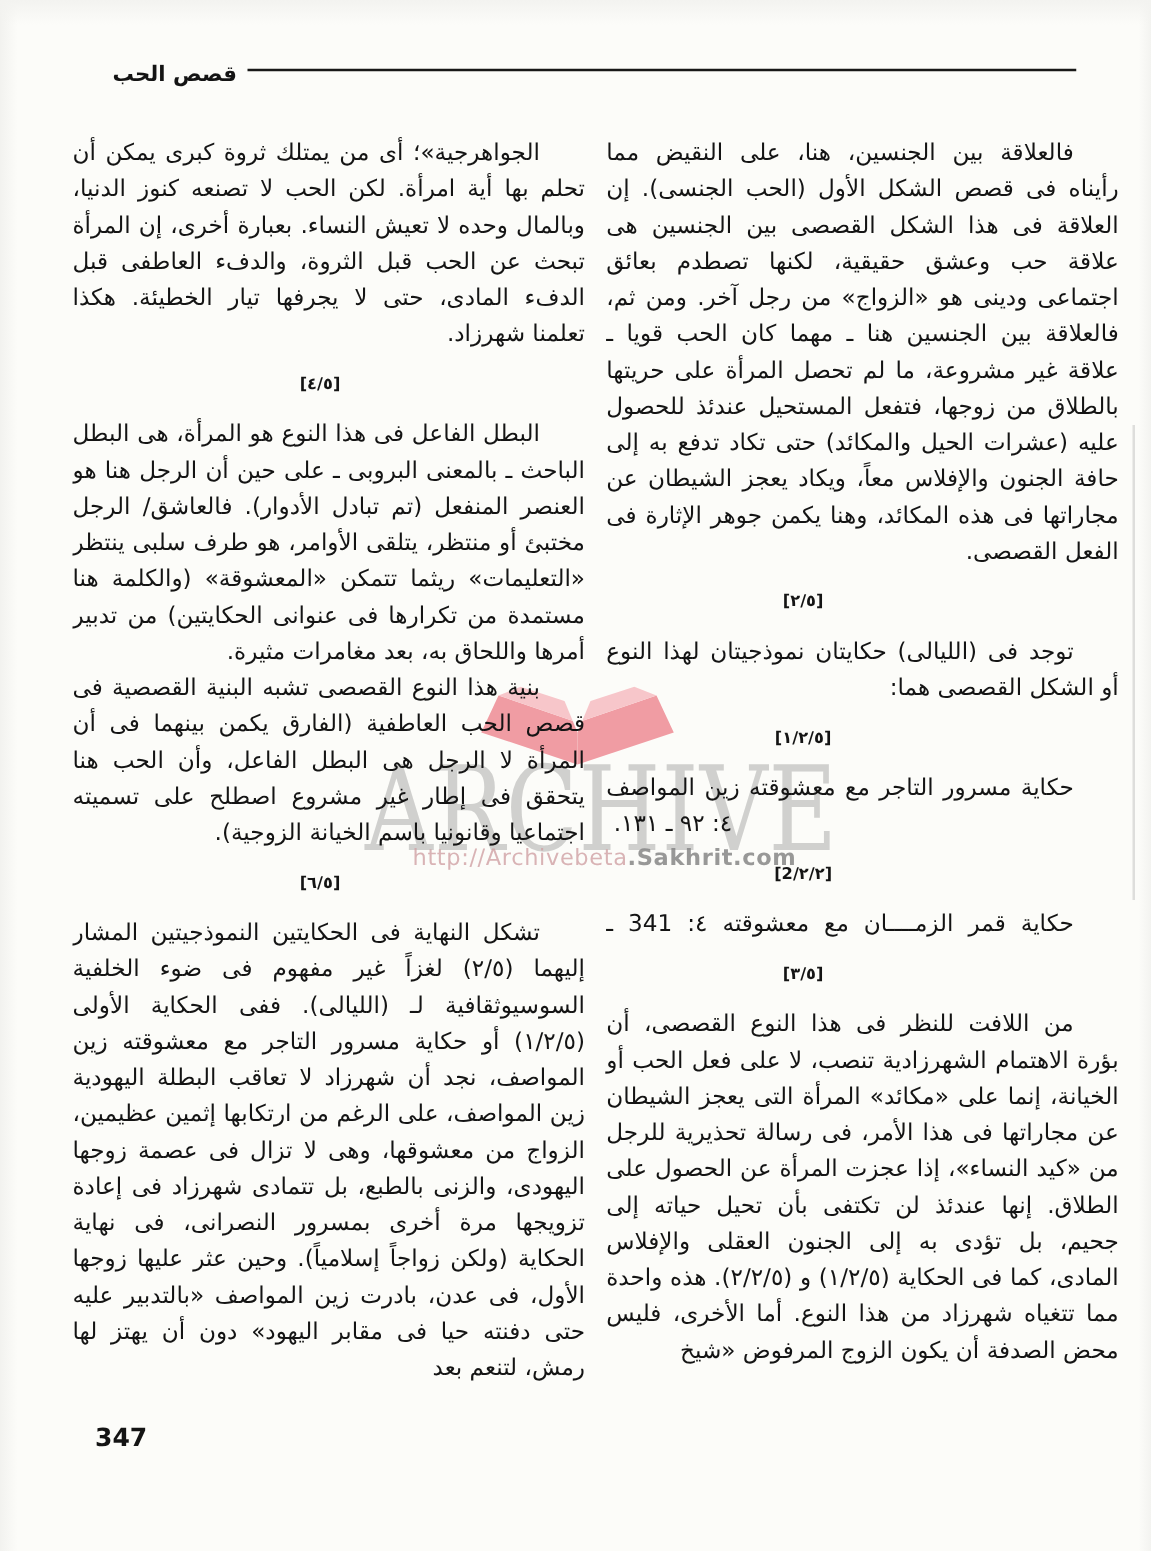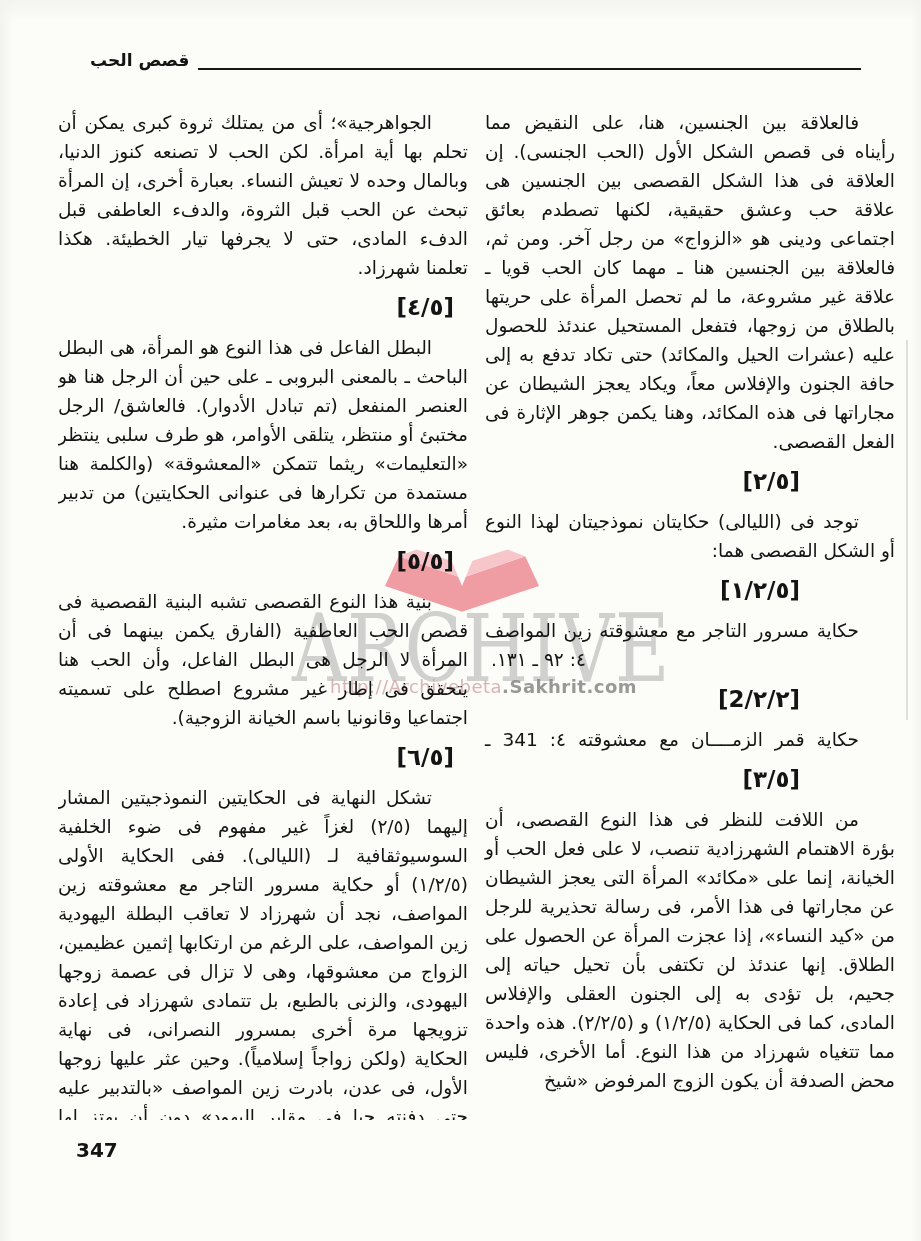--- a/index.html
+++ b/index.html
@@ -10,21 +10,21 @@
     font-family:"DejaVu Sans", sans-serif;
     background:
       linear-gradient(180deg, #f3f3f0 0, rgba(252,252,249,0) 20px),
       linear-gradient(90deg, #f2f2ef 0, rgba(252,252,249,0) 14px),
       linear-gradient(270deg, #f3f3f0 0, rgba(252,252,249,0) 10px),
       #fcfcf9;
   }
   
   .hdr{
     position:absolute; top:50px; left:90px; right:60px; z-index:2;
-    display:flex; align-items:flex-end; gap:9px;
+    display:flex; align-items:flex-start; gap:9px;
   }
   .running-title{ direction:rtl; font-weight:bold; font-size:17px; white-space:nowrap; }
   .hdr-rule{ flex:1; height:2px; background:#181818; margin-top:5px; }
   
   .watermark{ position:absolute; inset:0; z-index:0; pointer-events:none; }
   .wm-logo{ position:absolute; left:383px; top:546px; opacity:.88; }
   .wm-word{
     position:absolute; left:292px; top:602px;
     font-family:"DejaVu Serif", serif; font-size:94px; line-height:94px;
     color:rgba(122,122,122,.34); letter-spacing:1px; white-space:nowrap;
@@ -39,21 +39,21 @@
   .scan-edge{ position:absolute; right:13px; top:340px; width:2px; height:380px;
     background:rgba(120,120,118,.22); }
   
   .columns{
     position:absolute; top:108px; left:58px; right:26px; height:1012px; z-index:1;
     display:flex; gap:17px; direction:rtl; overflow:hidden;
   }
   .col{ flex:1; font-size:18.5px; line-height:29px; text-align:justify; }
   .para{ text-indent:36px; }
   .para.bold{ font-weight:normal; }
-  .marker{ font-weight:bold; font-size:23px; text-align:right; margin:11px 0; }
+  .marker{ font-weight:bold; font-size:13px; text-align:center; margin:11px 0; }
   .col-right .marker{ padding-right:95px; }
   .col-left  .marker{ padding-right:14px; }
   .cit-line1{ display:block; text-indent:36px; text-align-last:justify; }
   .cit-line2{ display:block; text-align:left; padding-left:6px; }
   .citation.shift2 .cit-line2{ padding-left:74px; }
   
   .pagenum{
     position:absolute; left:76px; top:1138px; z-index:1;
     font-weight:bold; font-size:20px; direction:rtl;
   }
@@ -99,21 +99,20 @@
         <span class="cit-line1">حكاية قمر الزمــــان مع معشوقته ٤: 341 ـ</span>
       </div>
       <p class="marker">[٣/٥]</p>
       <p class="para">من اللافت للنظر فى هذا النوع القصصى، أن بؤرة الاهتمام الشهرزادية تنصب، لا على فعل الحب أو الخيانة، إنما على «مكائد» المرأة التى يعجز الشيطان عن مجاراتها فى هذا الأمر، فى رسالة تحذيرية للرجل من «كيد النساء»، إذا عجزت المرأة عن الحصول على الطلاق. إنها عندئذ لن تكتفى بأن تحيل حياته إلى جحيم، بل تؤدى به إلى الجنون العقلى والإفلاس المادى، كما فى الحكاية (١/٢/٥) و (٢/٢/٥). هذه واحدة مما تتغياه شهرزاد من هذا النوع. أما الأخرى، فليس محض الصدفة أن يكون الزوج المرفوض «شيخ</p>
     </section>
 
     <section class="col col-left">
       <p class="para">الجواهرجية»؛ أى من يمتلك ثروة كبرى يمكن أن تحلم بها أية امرأة. لكن الحب لا تصنعه كنوز الدنيا، وبالمال وحده لا تعيش النساء. بعبارة أخرى، إن المرأة تبحث عن الحب قبل الثروة، والدفء العاطفى قبل الدفء المادى، حتى لا يجرفها تيار الخطيئة. هكذا تعلمنا شهرزاد.</p>
       <p class="marker">[٤/٥]</p>
       <p class="para">البطل الفاعل فى هذا النوع هو المرأة، هى البطل الباحث ـ بالمعنى البروبى ـ على حين أن الرجل هنا هو العنصر المنفعل (تم تبادل الأدوار). فالعاشق/ الرجل مختبئ أو منتظر، يتلقى الأوامر، هو طرف سلبى ينتظر «التعليمات» ريثما تتمكن «المعشوقة» (والكلمة هنا مستمدة من تكرارها فى عنوانى الحكايتين) من تدبير أمرها واللحاق به، بعد مغامرات مثيرة.</p>
-      <p class="marker">[٥/٥]</p>
       <p class="para bold">بنية هذا النوع القصصى تشبه البنية القصصية فى قصص الحب العاطفية (الفارق يكمن بينهما فى أن المرأة لا الرجل هى البطل الفاعل، وأن الحب هنا يتحقق فى إطار غير مشروع اصطلح على تسميته اجتماعيا وقانونيا باسم الخيانة الزوجية).</p>
       <p class="marker">[٦/٥]</p>
       <p class="para">تشكل النهاية فى الحكايتين النموذجيتين المشار إليهما (٢/٥) لغزاً غير مفهوم فى ضوء الخلفية السوسيوثقافية لـ (الليالى). ففى الحكاية الأولى (١/٢/٥) أو حكاية مسرور التاجر مع معشوقته زين المواصف، نجد أن شهرزاد لا تعاقب البطلة اليهودية زين المواصف، على الرغم من ارتكابها إثمين عظيمين، الزواج من معشوقها، وهى لا تزال فى عصمة زوجها اليهودى، والزنى بالطبع، بل تتمادى شهرزاد فى إعادة تزويجها مرة أخرى بمسرور النصرانى، فى نهاية الحكاية (ولكن زواجاً إسلامياً). وحين عثر عليها زوجها الأول، فى عدن، بادرت زين المواصف «بالتدبير عليه حتى دفنته حيا فى مقابر اليهود» دون أن يهتز لها رمش، لتنعم بعد</p>
     </section>
 
   </main>
 
   <span class="pagenum">347</span>
 
 </div>

